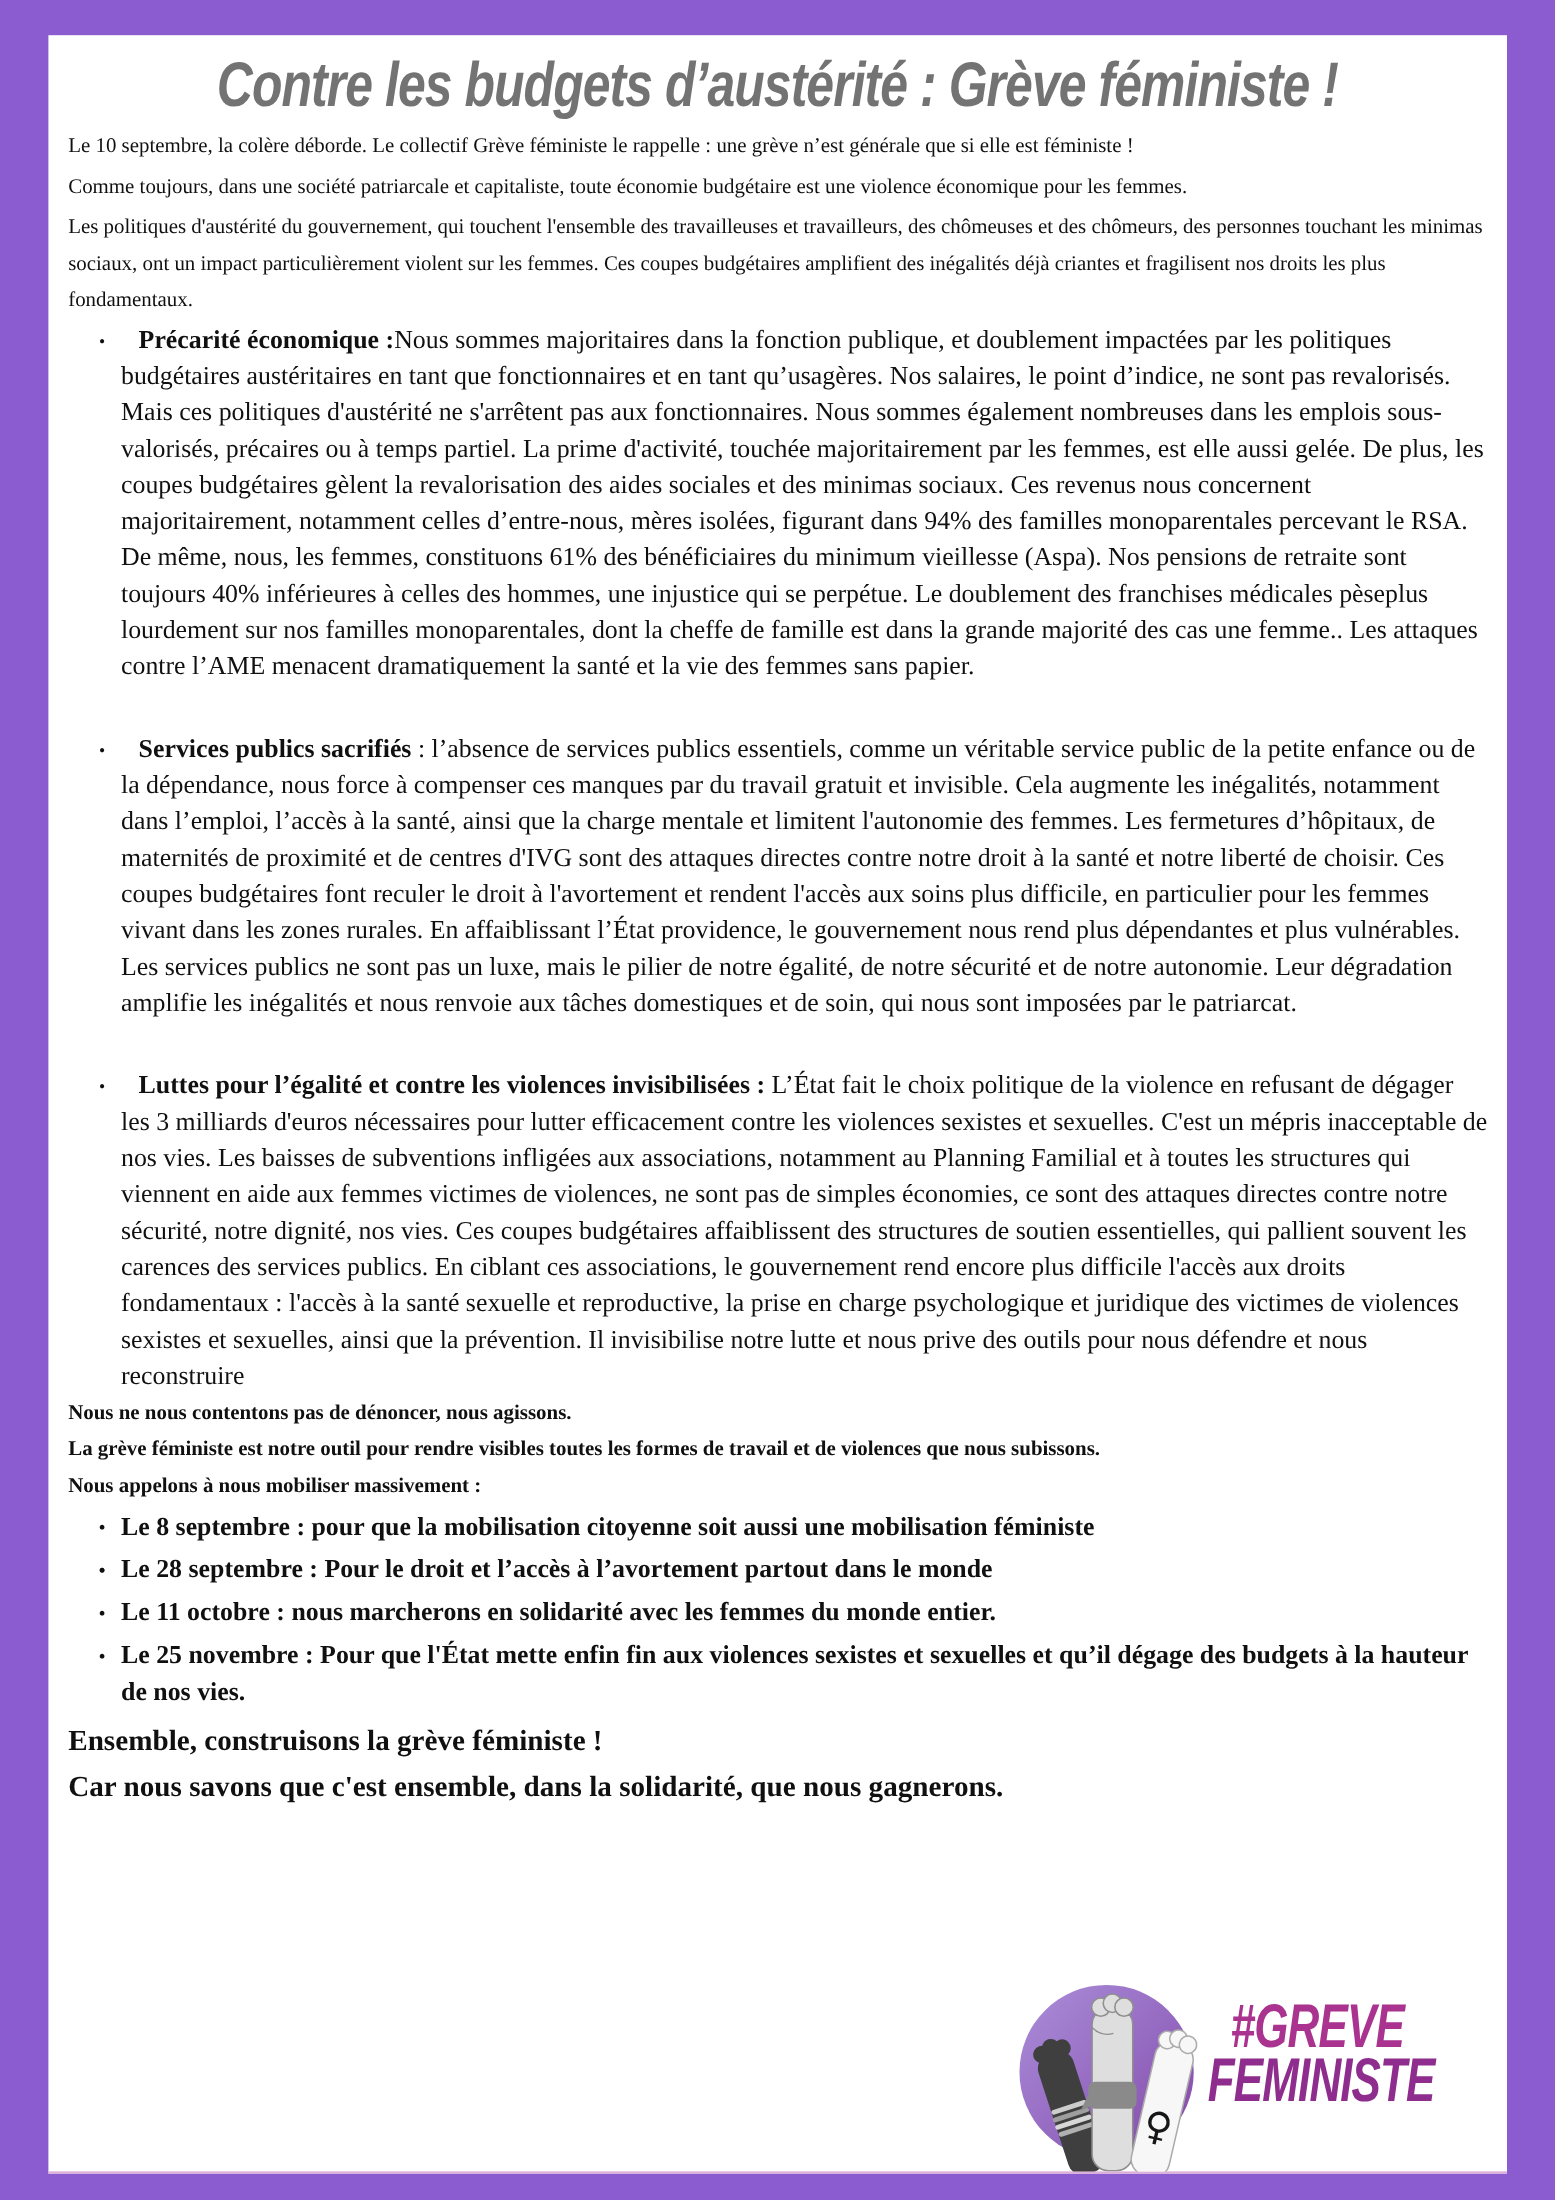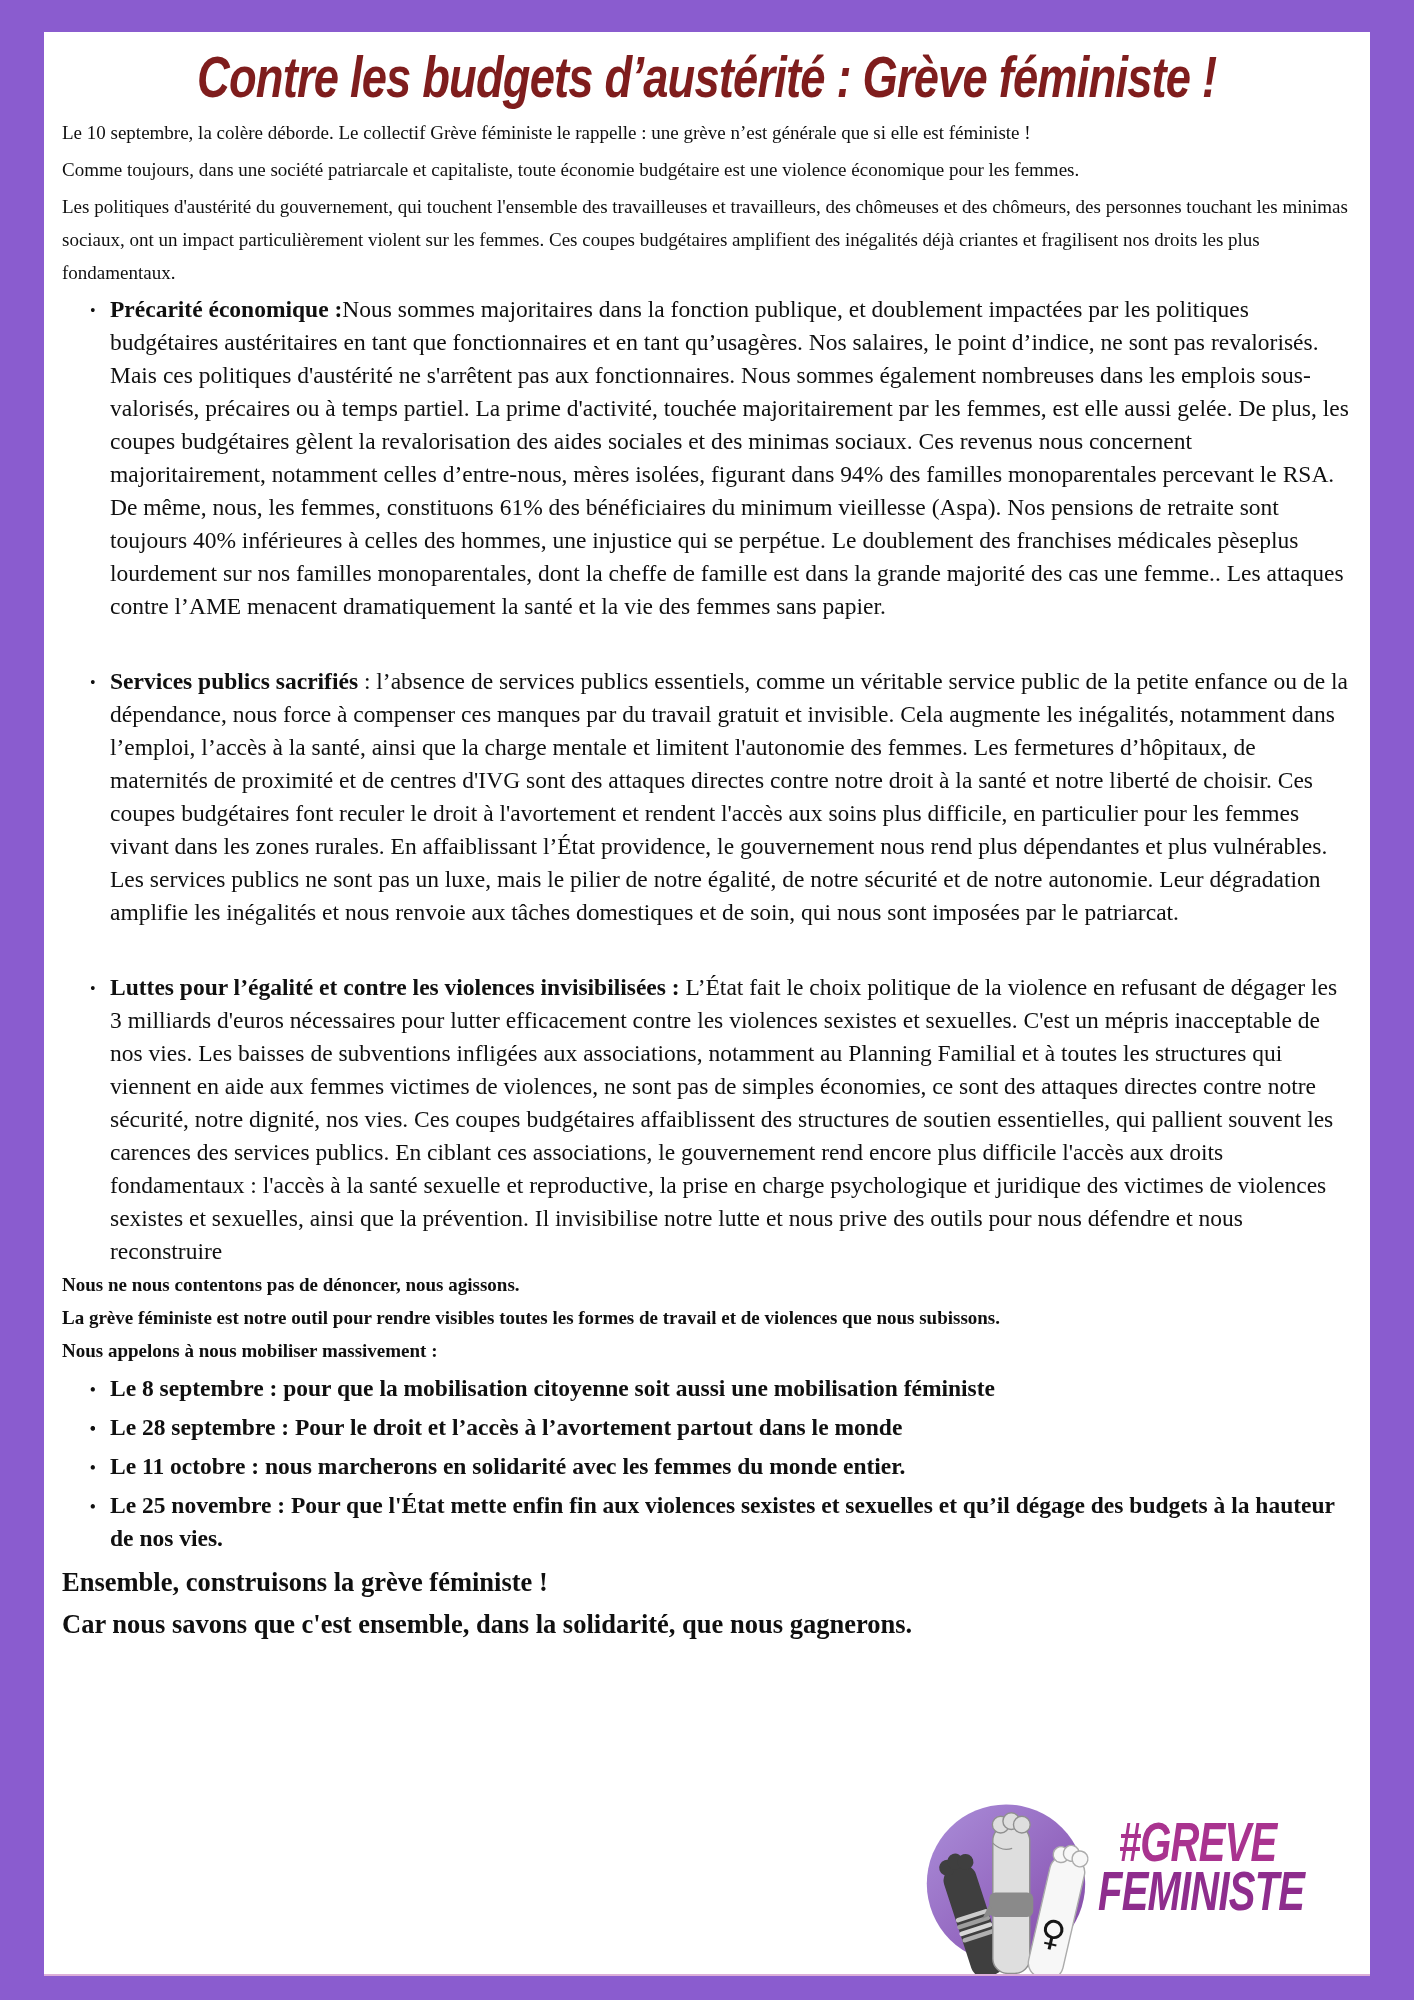--- a/index.html
+++ b/index.html
@@ -25,21 +25,21 @@
     padding:4px 18px 0 18px;
     color:#101010;
   }
   h1.title{
     margin:10px 0 8px 0;
     text-align:center;
     font-family:"Liberation Sans", sans-serif;
     font-style:italic;font-weight:bold;
     font-size:54px;line-height:62px;
     letter-spacing:-1px;
-    color:#7f1d1d;
+    color:#737373;
     white-space:nowrap;
   }
   h1.title .squeeze{display:inline-block;transform:scale(.84,1.06);transform-origin:center center;}
   p.body{
     margin:0 0 4px 0;
     font-size:19px;line-height:33px;
   }
   ul.topics{
     list-style:none;margin:2px 0 0 0;padding:0 0 0 48px;
   }
@@ -47,21 +47,21 @@
     position:relative;
     font-size:23.5px;line-height:33px;
     margin:0 0 42px 0;
   }
   ul.topics>li:last-child{margin-bottom:0;}
   ul.topics>li .dot,
   ul.dates>li .dot{
     position:absolute;left:-20px;top:1px;
     font-size:16px;line-height:33px;
   }
-  .b{font-weight:bold;}
+  .b{font-weight:bold;margin-left:16px;}
   h2.force-heading{
     margin:30px 0 14px 0;
     font-family:"Liberation Sans", sans-serif;
     font-style:italic;font-weight:bold;
     font-size:40px;line-height:46px;
     letter-spacing:-1px;
     white-space:nowrap;
     color:#0a0a0a;
   }
   h2.force-heading .squeeze{display:inline-block;transform:scale(.84,1.08);transform-origin:left center;}

